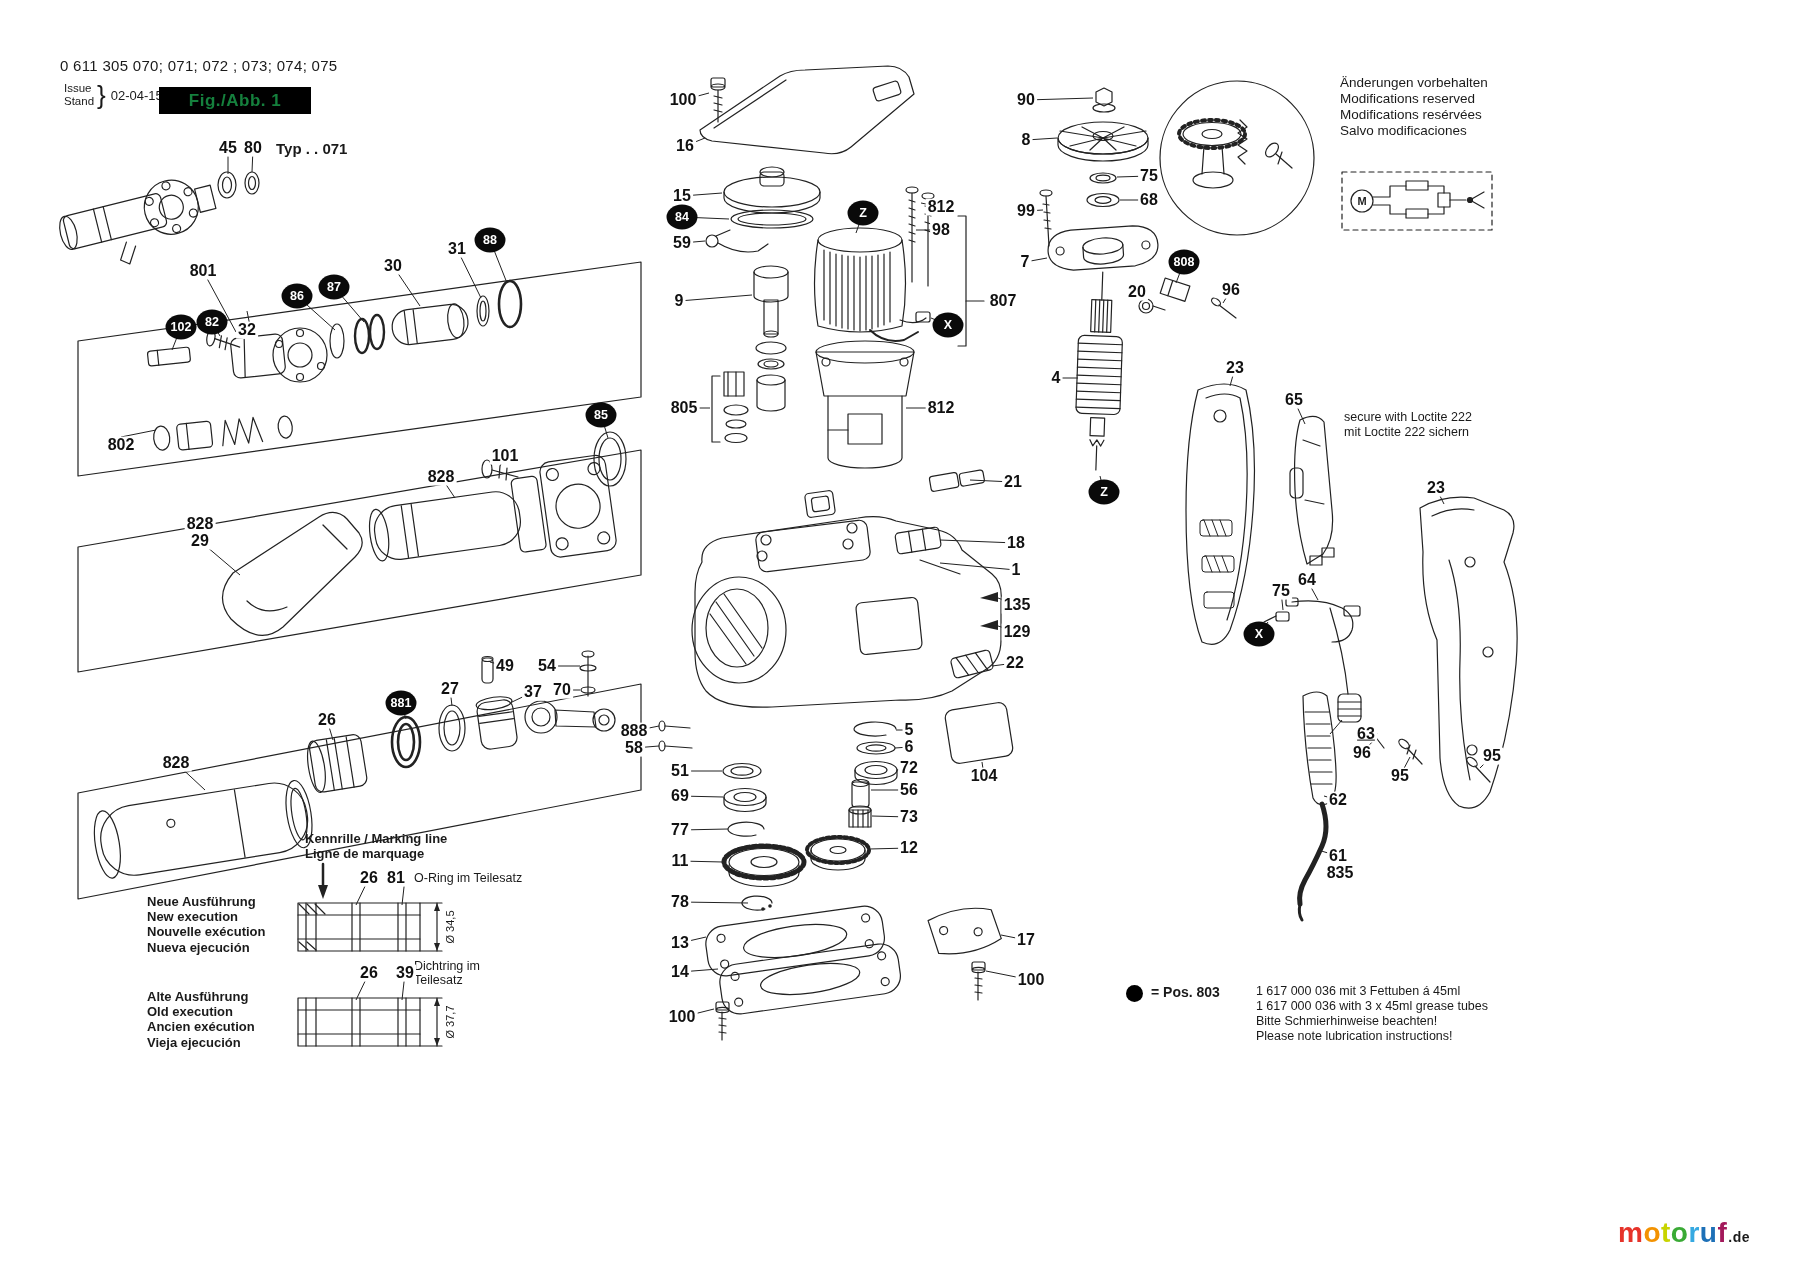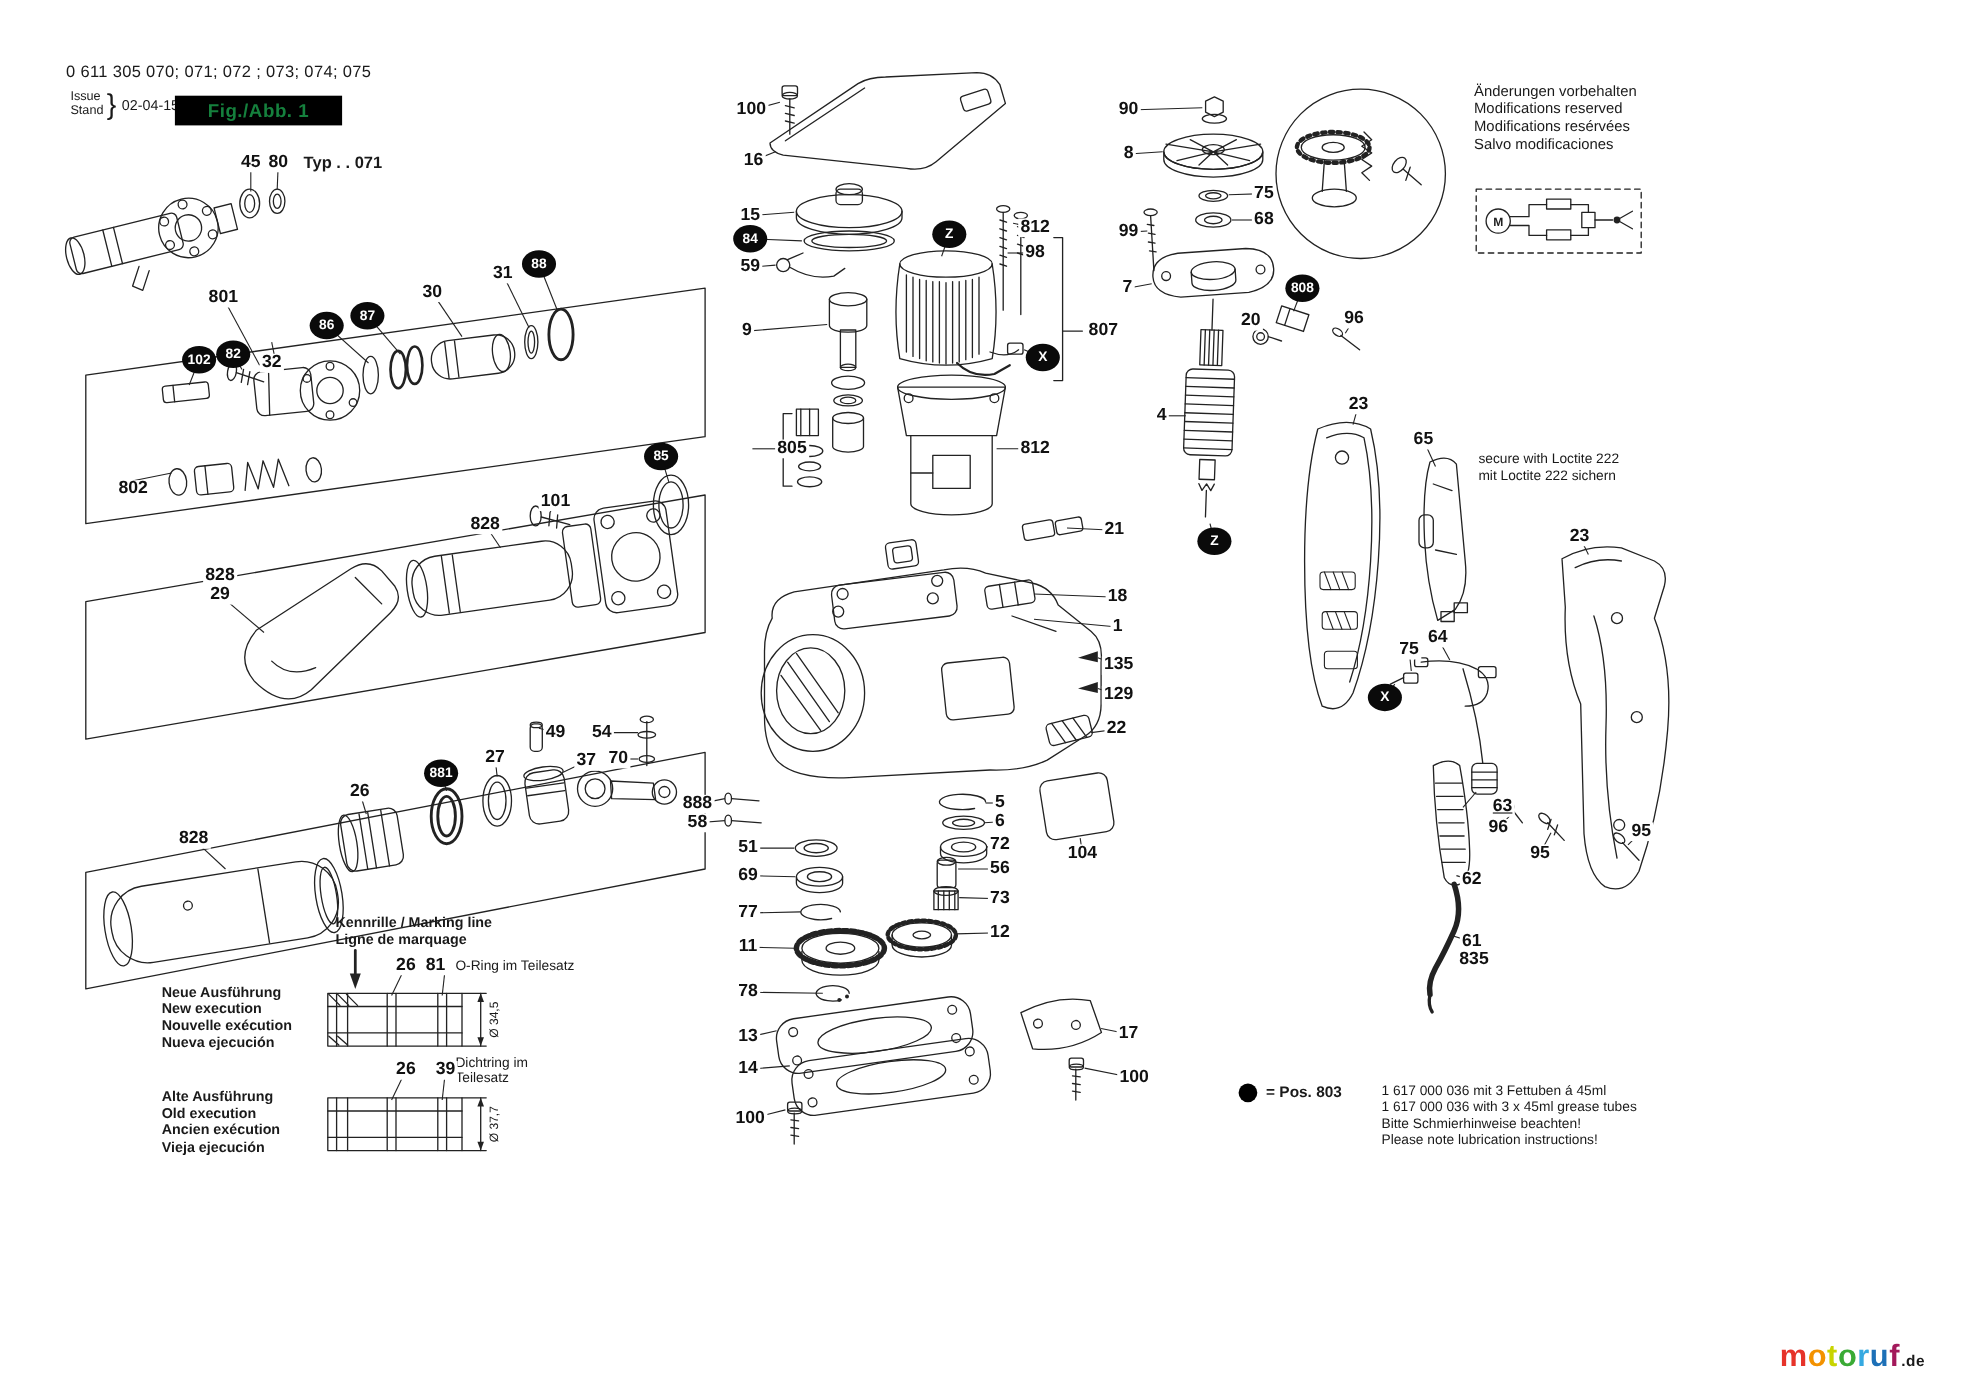--- a/index.html
+++ b/index.html
@@ -771,21 +771,21 @@
       <div class="callout" style="left: 450px; top: 689px;">27</div>
       <div class="callout circled" style="left: 401px; top: 703px;">881</div>
       <div class="callout" style="left: 327px; top: 720px;">26</div>
       <div class="callout" style="left: 176px; top: 763px;">828</div>
       <div class="callout" style="left: 683px; top: 100px;">100</div>
       <div class="callout" style="left: 685px; top: 146px;">16</div>
       <div class="callout" style="left: 682px; top: 196px;">15</div>
       <div class="callout circled" style="left: 682px; top: 217px;">84</div>
       <div class="callout" style="left: 682px; top: 243px;">59</div>
       <div class="callout" style="left: 679px; top: 301px;">9</div>
-      <div class="callout" style="left: 720px; top: 408px;">805</div>
+      <div class="callout" style="left: 684px; top: 408px;">805</div>
       <div class="callout" style="left: 634px; top: 731px;">888</div>
       <div class="callout" style="left: 634px; top: 748px;">58</div>
       <div class="callout" style="left: 680px; top: 771px;">51</div>
       <div class="callout" style="left: 680px; top: 796px;">69</div>
       <div class="callout" style="left: 680px; top: 830px;">77</div>
       <div class="callout" style="left: 680px; top: 861px;">11</div>
       <div class="callout" style="left: 680px; top: 902px;">78</div>
       <div class="callout" style="left: 680px; top: 943px;">13</div>
       <div class="callout" style="left: 680px; top: 972px;">14</div>
       <div class="callout" style="left: 682px; top: 1017px;">100</div>

